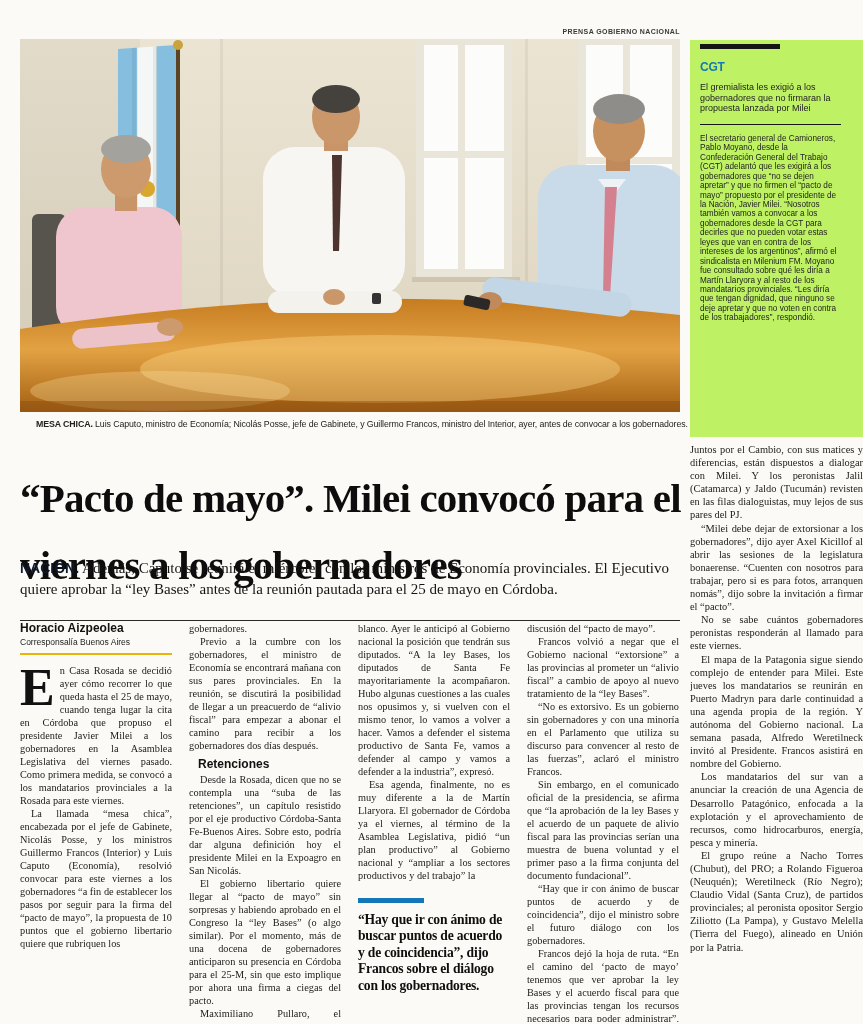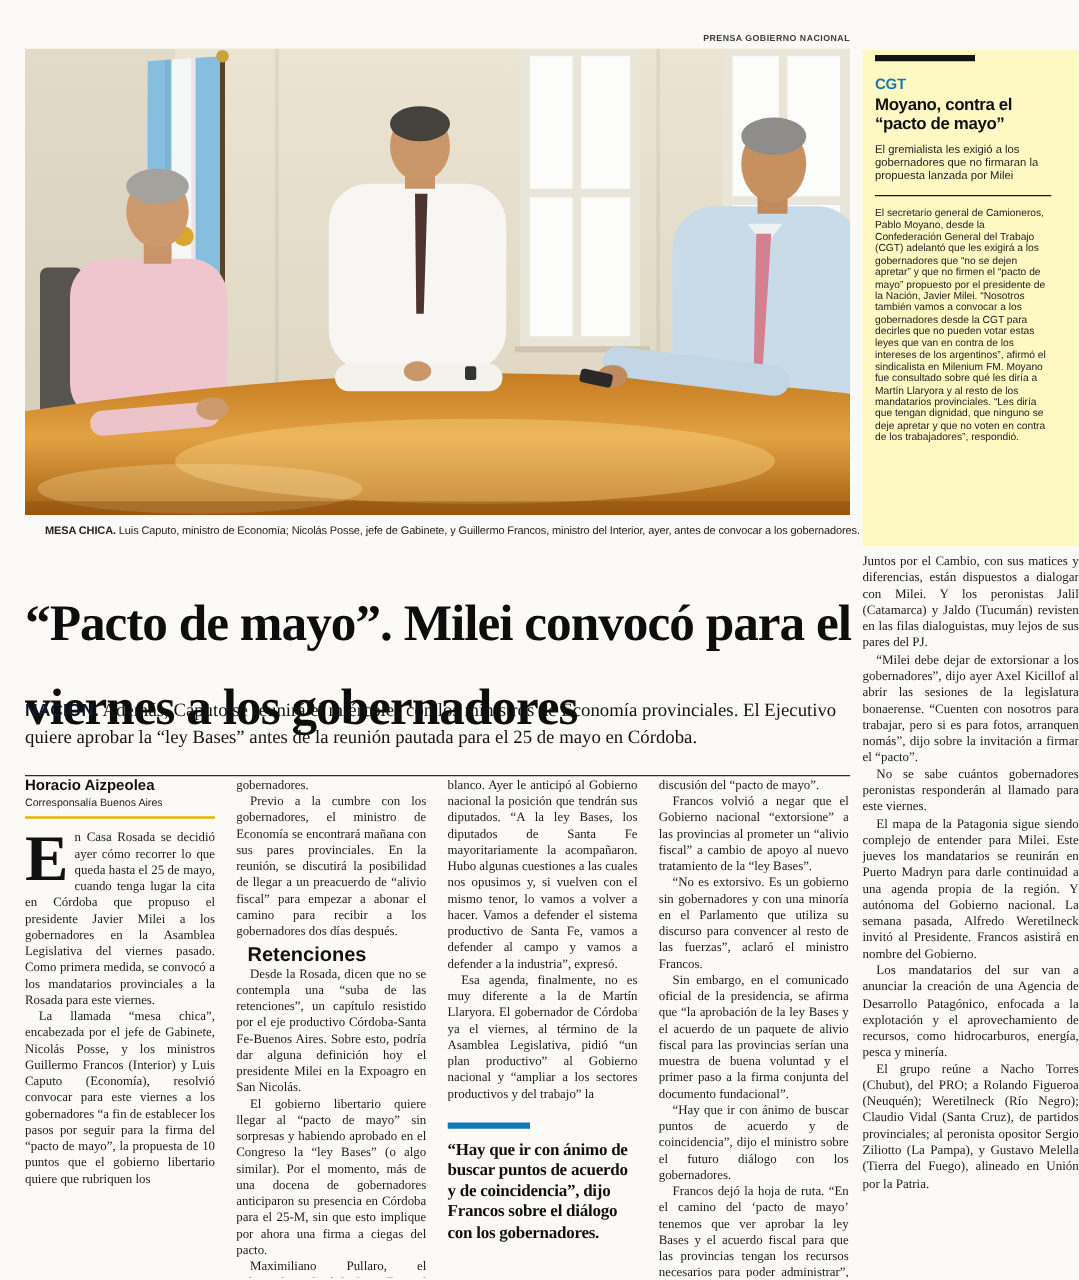--- a/index.html
+++ b/index.html
@@ -15,21 +15,21 @@
   .photo-wrap{position:absolute;top:39px;left:20px;width:660px;height:373px;background:#e5decd;}
   .photo-wrap svg{display:block;}
   .caption{
     position:absolute;top:419px;left:36px;width:660px;
     font-size:8.8px;letter-spacing:-.1px;color:#222;white-space:nowrap;overflow:hidden;
   }
   .caption .cap-label{font-weight:bold;}
   
   .cgt-box{
     position:absolute;top:40px;left:690px;width:173px;height:397px;
-    background:#fef9c3;box-sizing:border-box;padding:4px 22px 0 10px;
+    background:#bef264;box-sizing:border-box;padding:4px 22px 0 10px;
   }
   .cgt-bar{width:80px;height:5px;background:#141414;}
   .cgt-kicker{color:#1478b8;font-weight:bold;font-size:12px;margin-top:11px;letter-spacing:-.2px;}
   .cgt-title{font-weight:bold;font-size:13.5px;line-height:15px;letter-spacing:-.3px;margin-top:2px;color:#111;}
   .cgt-deck{font-size:9px;line-height:10.6px;margin-top:8px;color:#222;}
   .cgt-rule{border:none;border-top:1px solid #161616;margin:10px 0 9px 0;}
   .cgt-body{font-size:8.2px;line-height:9.45px;color:#1d1d1d;text-align:left;}
   
   .headline{
     position:absolute;top:438px;left:20px;width:662px;
@@ -61,21 +61,21 @@
   .col p{margin:0;}
   .col5 p{margin:0;}
   p.indent-p{text-indent:11px;}
   p.cont-p{text-indent:0;}
   p.dropcap-p{text-indent:0;}
   .dropcap{
     float:left;font-family:"Liberation Serif", serif;font-weight:bold;
     font-size:52px;line-height:41px;padding:3px 5px 0 0;color:#111;
   }
   h4.col-sub{
-    font-family:"Liberation Sans", sans-serif;font-size:16px;margin:6px 0 2px 0;
+    font-family:"Liberation Sans", sans-serif;font-size:12px;margin:6px 0 2px 0;
     text-indent:9px;color:#111;
   }
   .pullquote{margin-top:16px;}
   .pq-bar{width:66px;height:5px;background:#1478b8;margin-bottom:9px;}
   .pullquote p{
     font-family:"Liberation Serif", serif;font-weight:bold;font-size:13.6px;
     line-height:16.4px;text-align:left;letter-spacing:-.2px;color:#0f0f0f;margin:0;
   }
 </style>
 </head>
@@ -182,21 +182,20 @@
     </svg>
   </div>
 
   <div class="caption">
     <span class="cap-label">MESA CHICA.</span><span> Luis Caputo, ministro de Economía; Nicolás Posse, jefe de Gabinete, y Guillermo Francos, ministro del Interior, ayer, antes de convocar a los gobernadores.</span>
   </div>
 
   <div class="cgt-box">
     <div class="cgt-bar"></div>
     <div class="cgt-kicker">CGT</div>
-    <div class="cgt-title">Moyano, contra el “pacto de mayo”</div>
     <div class="cgt-deck">El gremialista les exigió a los gobernadores que no firmaran la propuesta lanzada por Milei</div>
     <hr class="cgt-rule">
     <div class="cgt-body">El secretario general de Camioneros, Pablo Moyano, desde la Confederación General del Trabajo (CGT) adelantó que les exigirá a los gobernadores que “no se dejen apretar” y que no firmen el “pacto de mayo” propuesto por el presidente de la Nación, Javier Milei. “Nosotros también vamos a convocar a los gobernadores desde la CGT para decirles que no pueden votar estas leyes que van en contra de los intereses de los argentinos”, afirmó el sindicalista en Milenium FM. Moyano fue consultado sobre qué les diría a Martín Llaryora y al resto de los mandatarios provinciales. “Les diría que tengan dignidad, que ninguno se deje apretar y que no voten en contra de los trabajadores”, respondió.</div>
   </div>
 
   <h1 class="headline"><span class="hl-bold">“Pacto de mayo”.</span><span> Milei convocó para el viernes a los gobernadores</span></h1>
 
   <div class="subhead">
     <span class="kicker">NACIÓN.</span><span> Además, Caputo se reunirá el miércoles con los ministros de Economía provinciales. El Ejecutivo quiere aprobar la “ley Bases” antes de la reunión pautada para el 25 de mayo en Córdoba.</span>
   </div>

